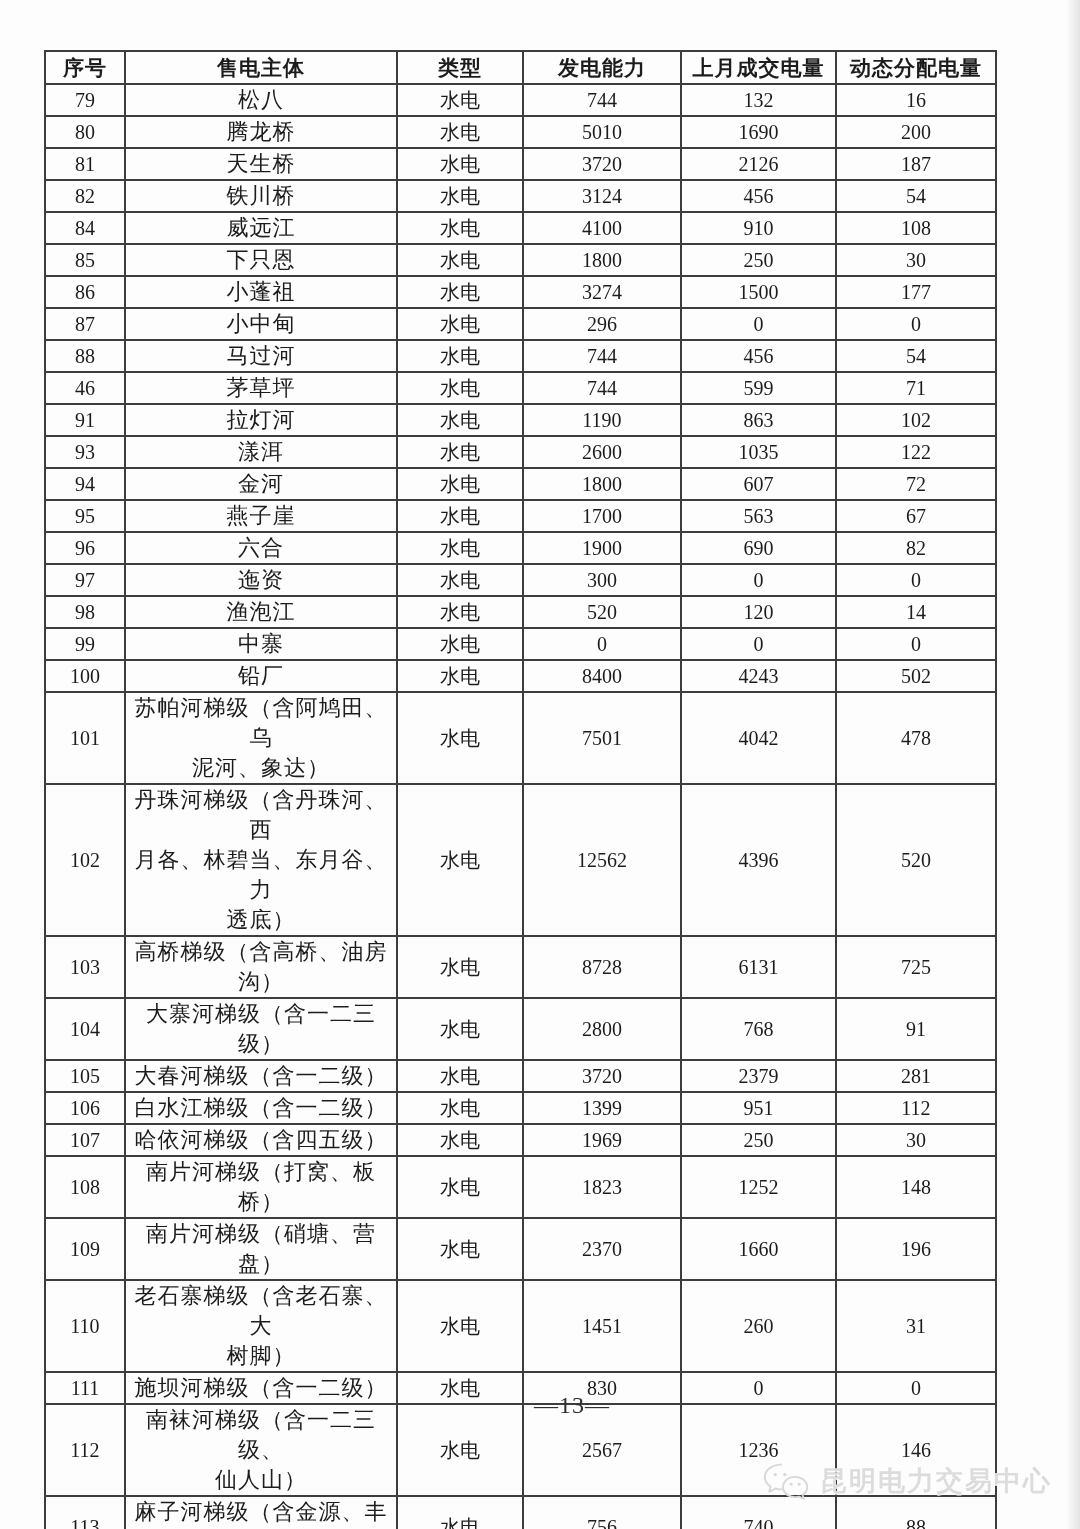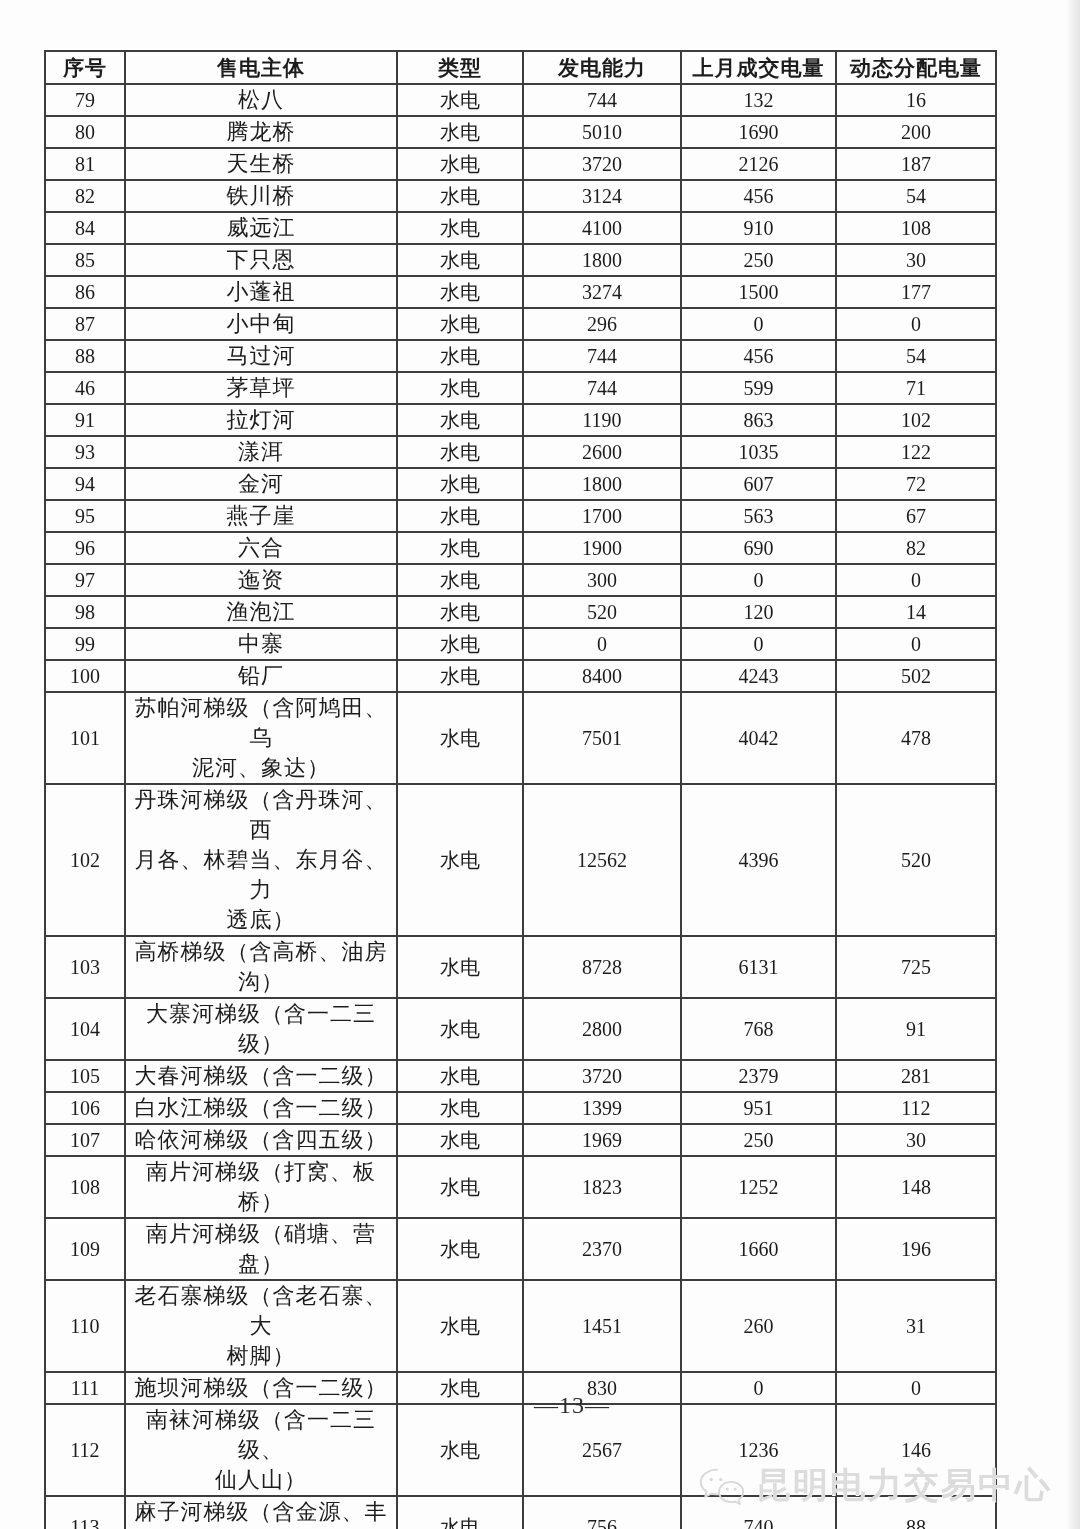--- a/index.html
+++ b/index.html
@@ -67,21 +67,21 @@
     padding-left: 32px;
   }
   .footer-brand {
     position: absolute;
     top: 1462px;
     right: 28px;
     display: flex;
     align-items: center;
     gap: 10px;
     color: #dcdcdc;
-    font-size: 35px;
+    font-size: 27px;
     font-weight: 600;
     letter-spacing: 2px;
     text-shadow: 0 1px 0 #ffffff;
     font-family: Liberation Serif, serif;
     justify-content: space-between;
   }
   .footer-brand svg {
     display: block;
   }
 </style>

